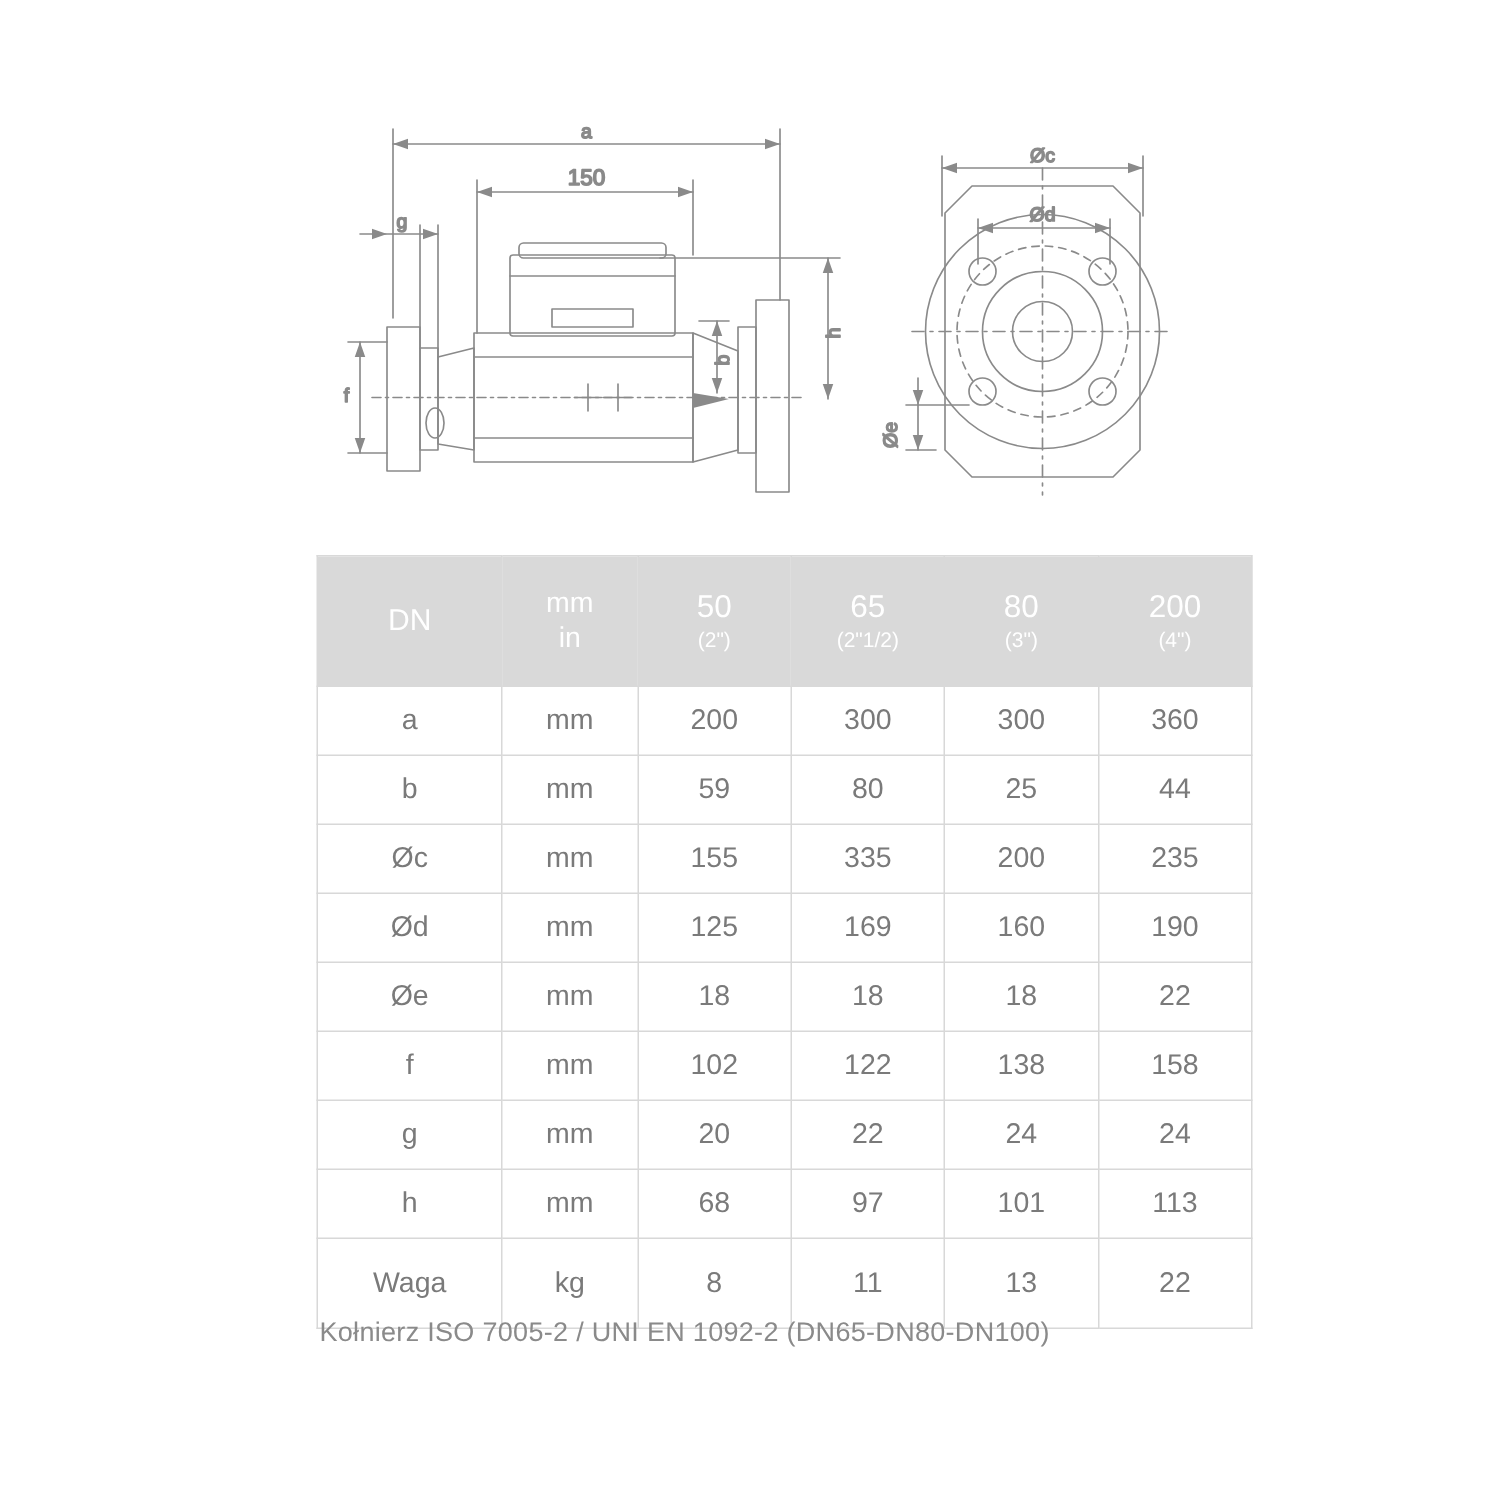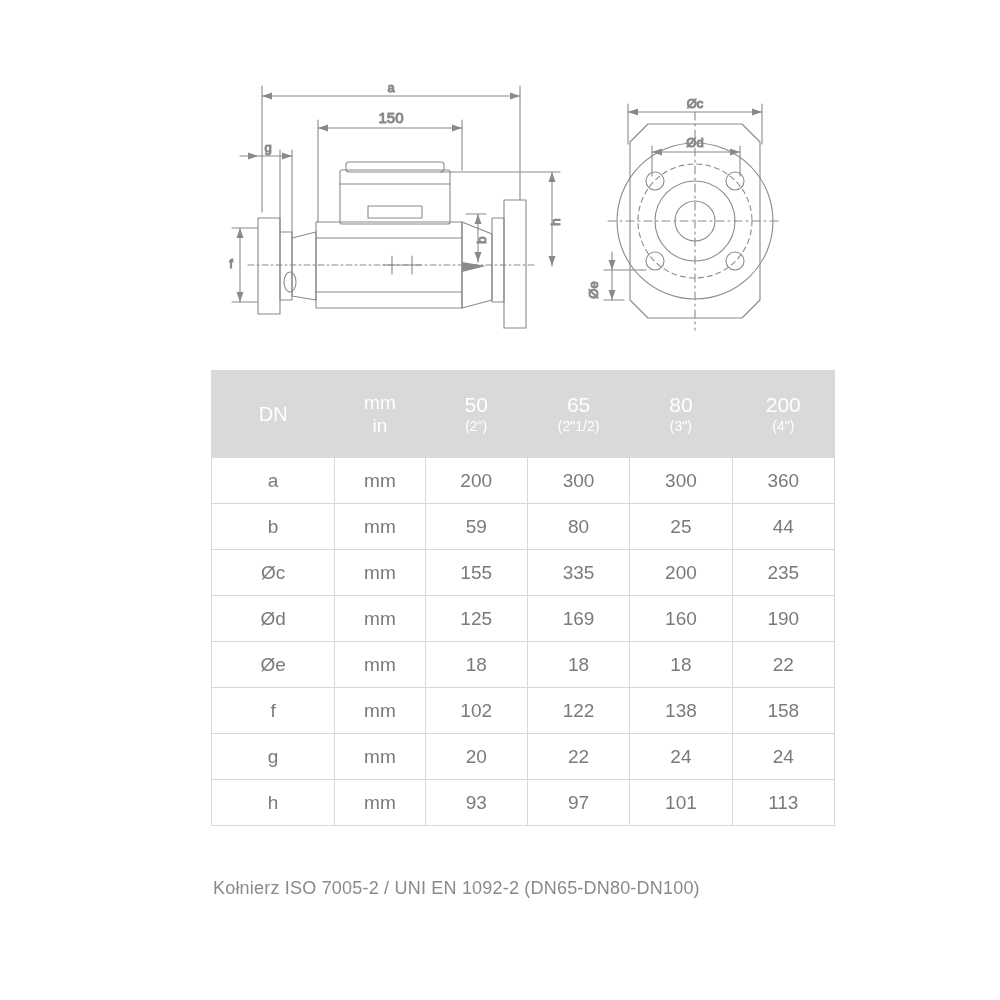--- a/index.html
+++ b/index.html
@@ -325,22 +325,30 @@
         <td>g</td>
         <td>mm</td>
         <td>20</td>
         <td>22</td>
         <td>24</td>
         <td>24</td>
       </tr>
       <tr>
         <td>h</td>
         <td>mm</td>
-        <td>93</td>
+        <td>68</td>
         <td>97</td>
         <td>101</td>
         <td>113</td>
       </tr>
+      <tr class="last">
+        <td>Waga</td>
+        <td>kg</td>
+        <td>8</td>
+        <td>11</td>
+        <td>13</td>
+        <td>22</td>
+      </tr>
     </tbody>
   </table>
 </div>
 
 <div id="footnote">Kołnierz ISO 7005-2 / UNI EN 1092-2 (DN65-DN80-DN100)</div>
 
 </body></html>

